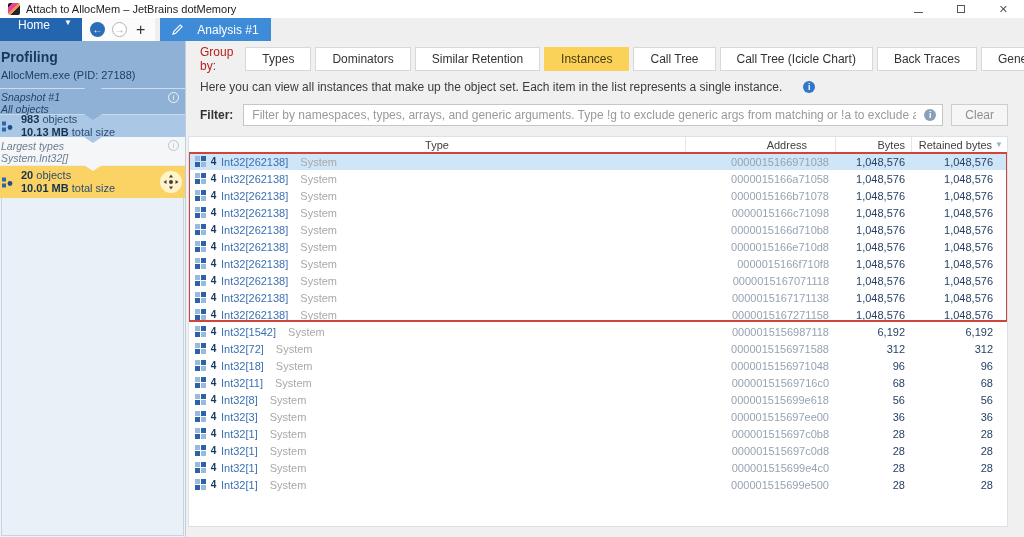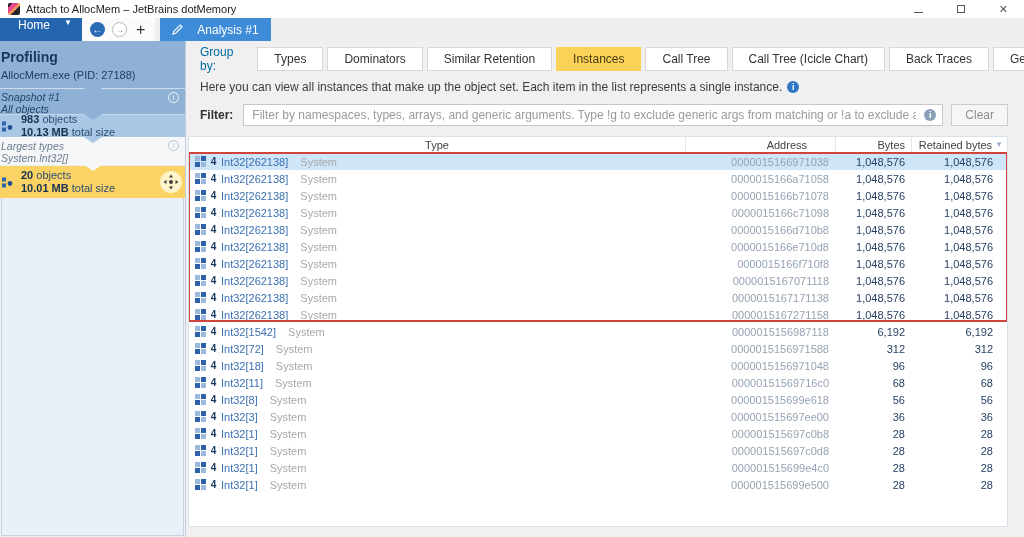--- a/index.html
+++ b/index.html
@@ -65,28 +65,28 @@
   .sb-f{flex:1;background:#eaf0f7;border:1px solid #c6d4e2;border-top:none;margin:0 1px 1px 1px;}
   .count-lines{display:flex;flex-direction:column;line-height:13px;}
   .count-line{font-size:11px;color:#2c4e74;}
   .count-strong{font-weight:bold;color:#16324f;}
   .dots-icon{flex:0 0 auto;}
   .move-wrap{position:absolute;right:3px;top:50%;transform:translateY(-50%);width:22px;height:22px;
     border-radius:50%;background:rgba(255,248,220,.85);display:flex;align-items:center;justify-content:center;}
 
   
   .groupby-row{display:flex;align-items:center;padding-left:12px;height:24px;flex:0 0 auto;}
-  .groupby-label{margin-right:24px;color:#0369a1;}
+  .groupby-label{margin-right:12px;color:#b91c1c;}
   .gb-tabs{display:flex;align-items:stretch;gap:4px;height:24px;}
   .gb-tab{display:flex;align-items:center;padding:0 16px;background:#fff;border:1px solid #d8d8d8;
     color:#333;font-size:12px;cursor:default;white-space:nowrap;}
   .gb-tab.selected{background:var(--selected-tab-yellow);border-color:var(--selected-tab-yellow);color:#453a12;}
 
   
-  .desc-row{padding-left:12px;margin-top:9px;color:#3c3c3c;flex:0 0 auto;display:flex;align-items:center;gap:5px;}
+  .desc-row{padding-left:12px;margin-top:9px;color:#3c3c3c;flex:0 0 auto;display:flex;align-items:center;gap:21px;}
   .info-blue{display:inline-block;width:12px;height:12px;border-radius:50%;background:#3076c9;color:#fff;
     font-size:9px;line-height:12px;text-align:center;font-weight:bold;}
   .filter-row{display:flex;align-items:center;padding-left:12px;margin-top:9px;height:24px;flex:0 0 auto;}
   .filter-label{font-weight:bold;color:#333;margin-right:10px;}
   .filter-input-wrap{position:relative;flex:1;height:22px;}
   .filter-input{width:100%;height:100%;border:1px solid #c6c6c6;background:#fff;padding:0 26px 0 8px;
     font-family:"Liberation Sans",sans-serif;font-size:12px;color:#333;}
   .filter-input::placeholder{color:#9a9a9a;}
   .info-gray{position:absolute;right:7px;top:5px;width:12px;height:12px;border-radius:50%;background:#8aa0b8;
     color:#fff;font-size:9px;line-height:12px;text-align:center;font-weight:bold;}

